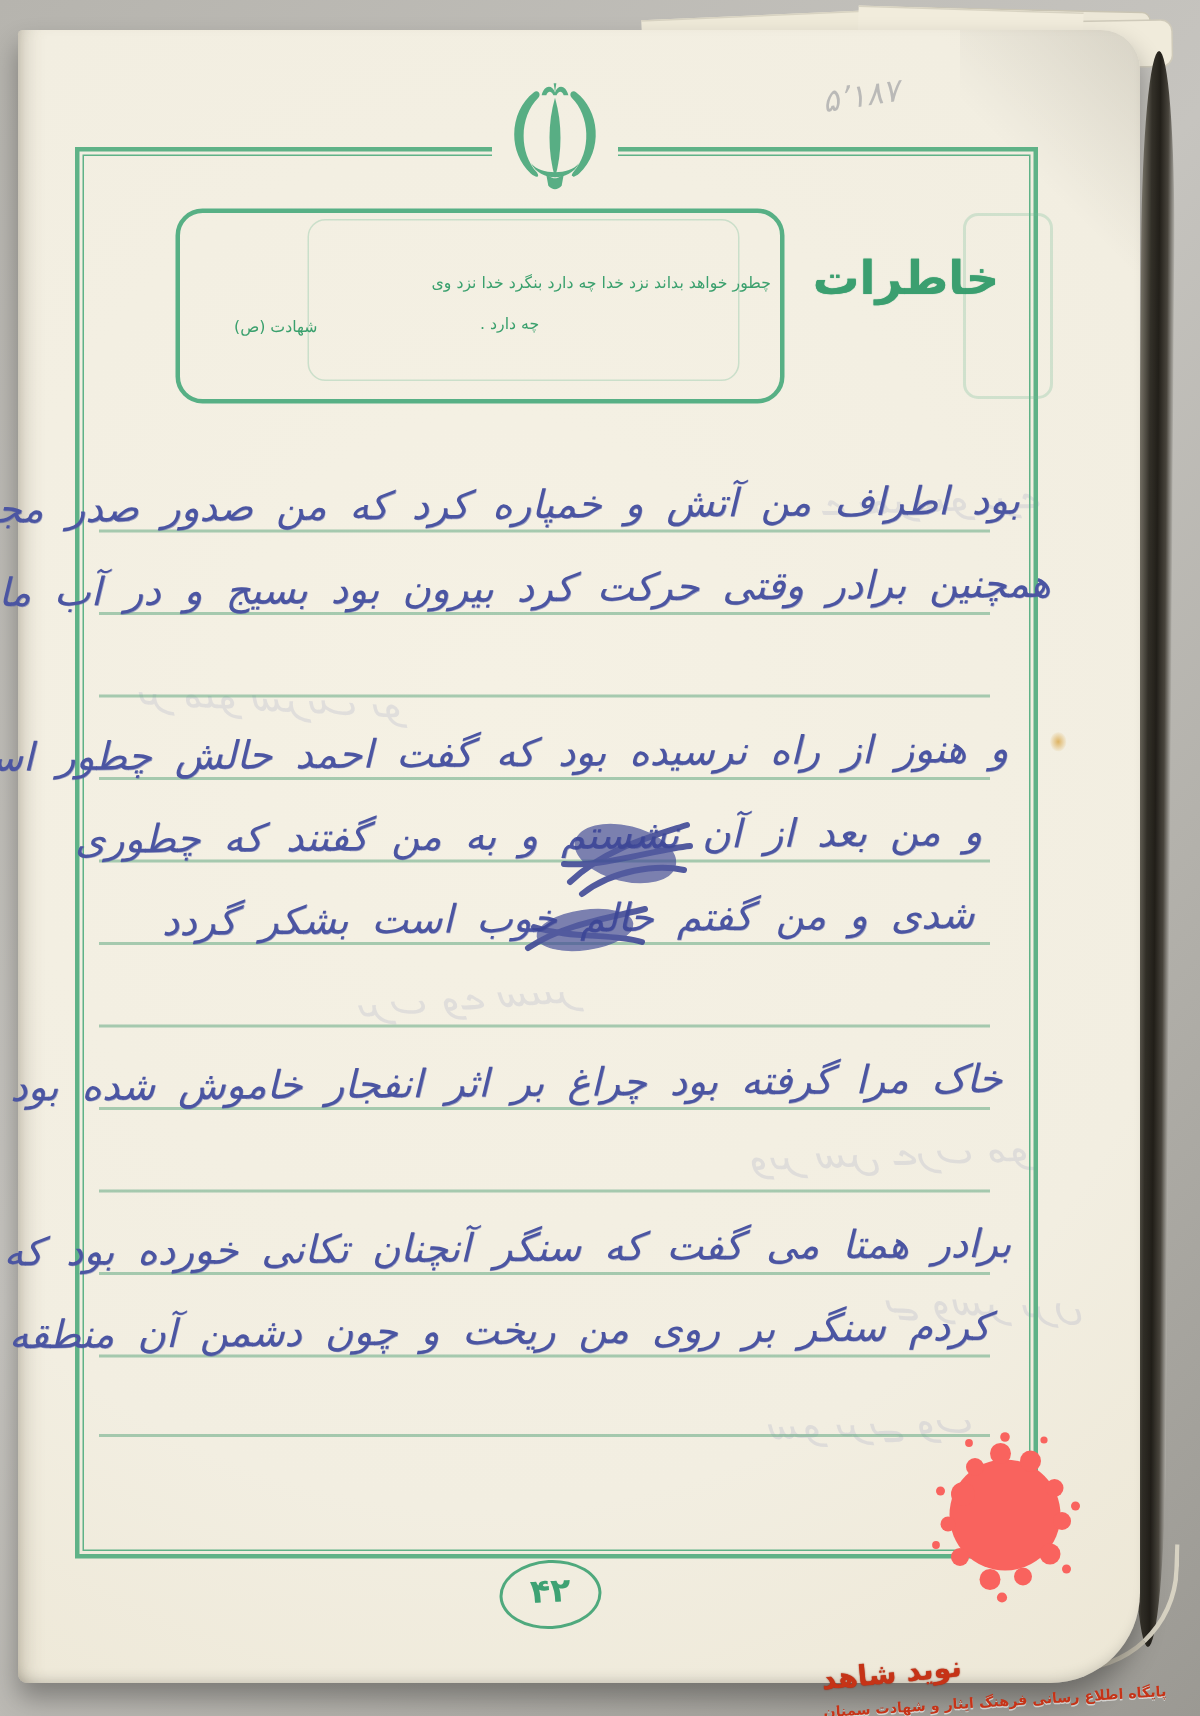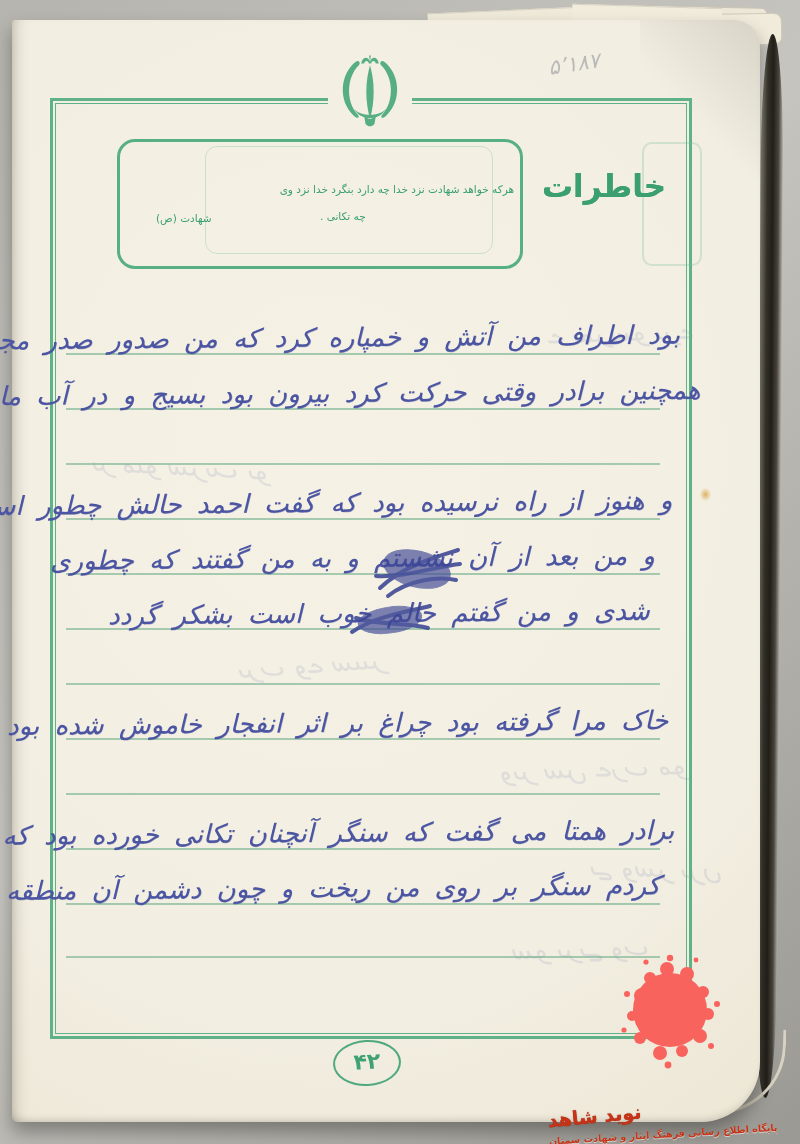--- a/index.html
+++ b/index.html
@@ -95,22 +95,22 @@
     <path d="M29 7 C12 20 8 50 27 68 C30.5 71 34 71 31.5 67 C17 51 19 24 32.5 11 C35 8 32 4.5 29 7 Z"></path>
     <path d="M61 7 C78 20 82 50 63 68 C59.5 71 56 71 58.5 67 C73 51 71 24 57.5 11 C55 8 58 4.5 61 7 Z"></path>
     <path d="M27 60 C34 74 56 74 63 60 C56 69 34 69 27 60 Z"></path>
     <path d="M38 66 C41 73 49 73 52 66 L50 77 C47 80.5 43 80.5 40 77 Z"></path>
   </g>
 </svg>
 
 <div class="abs qbox"></div>
 <div class="abs qbox-ghost"></div>
 <div class="abs hdr-ghost"></div>
-<div class="abs quote q1">هرکه خواهد شهادت نزد خدا چه دارد بنگرد خدا نزد وی</div>
-<div class="abs quote q2">چه تکانی .</div>
+<div class="abs quote q1">چطور خواهد بداند نزد خدا چه دارد بنگرد خدا نزد وی</div>
+<div class="abs quote q2">چه دارد .</div>
 <div class="abs quote qattr">شهادت (ص)</div>
 <div class="abs title">خاطرات</div>
 
 <div class="abs rule" style="top:353px"></div>
 <div class="abs rule" style="top:408px"></div>
 <div class="abs rule" style="top:463px"></div>
 <div class="abs rule" style="top:518px"></div>
 <div class="abs rule" style="top:573px"></div>
 <div class="abs rule" style="top:628px"></div>
 <div class="abs rule" style="top:683px"></div>

